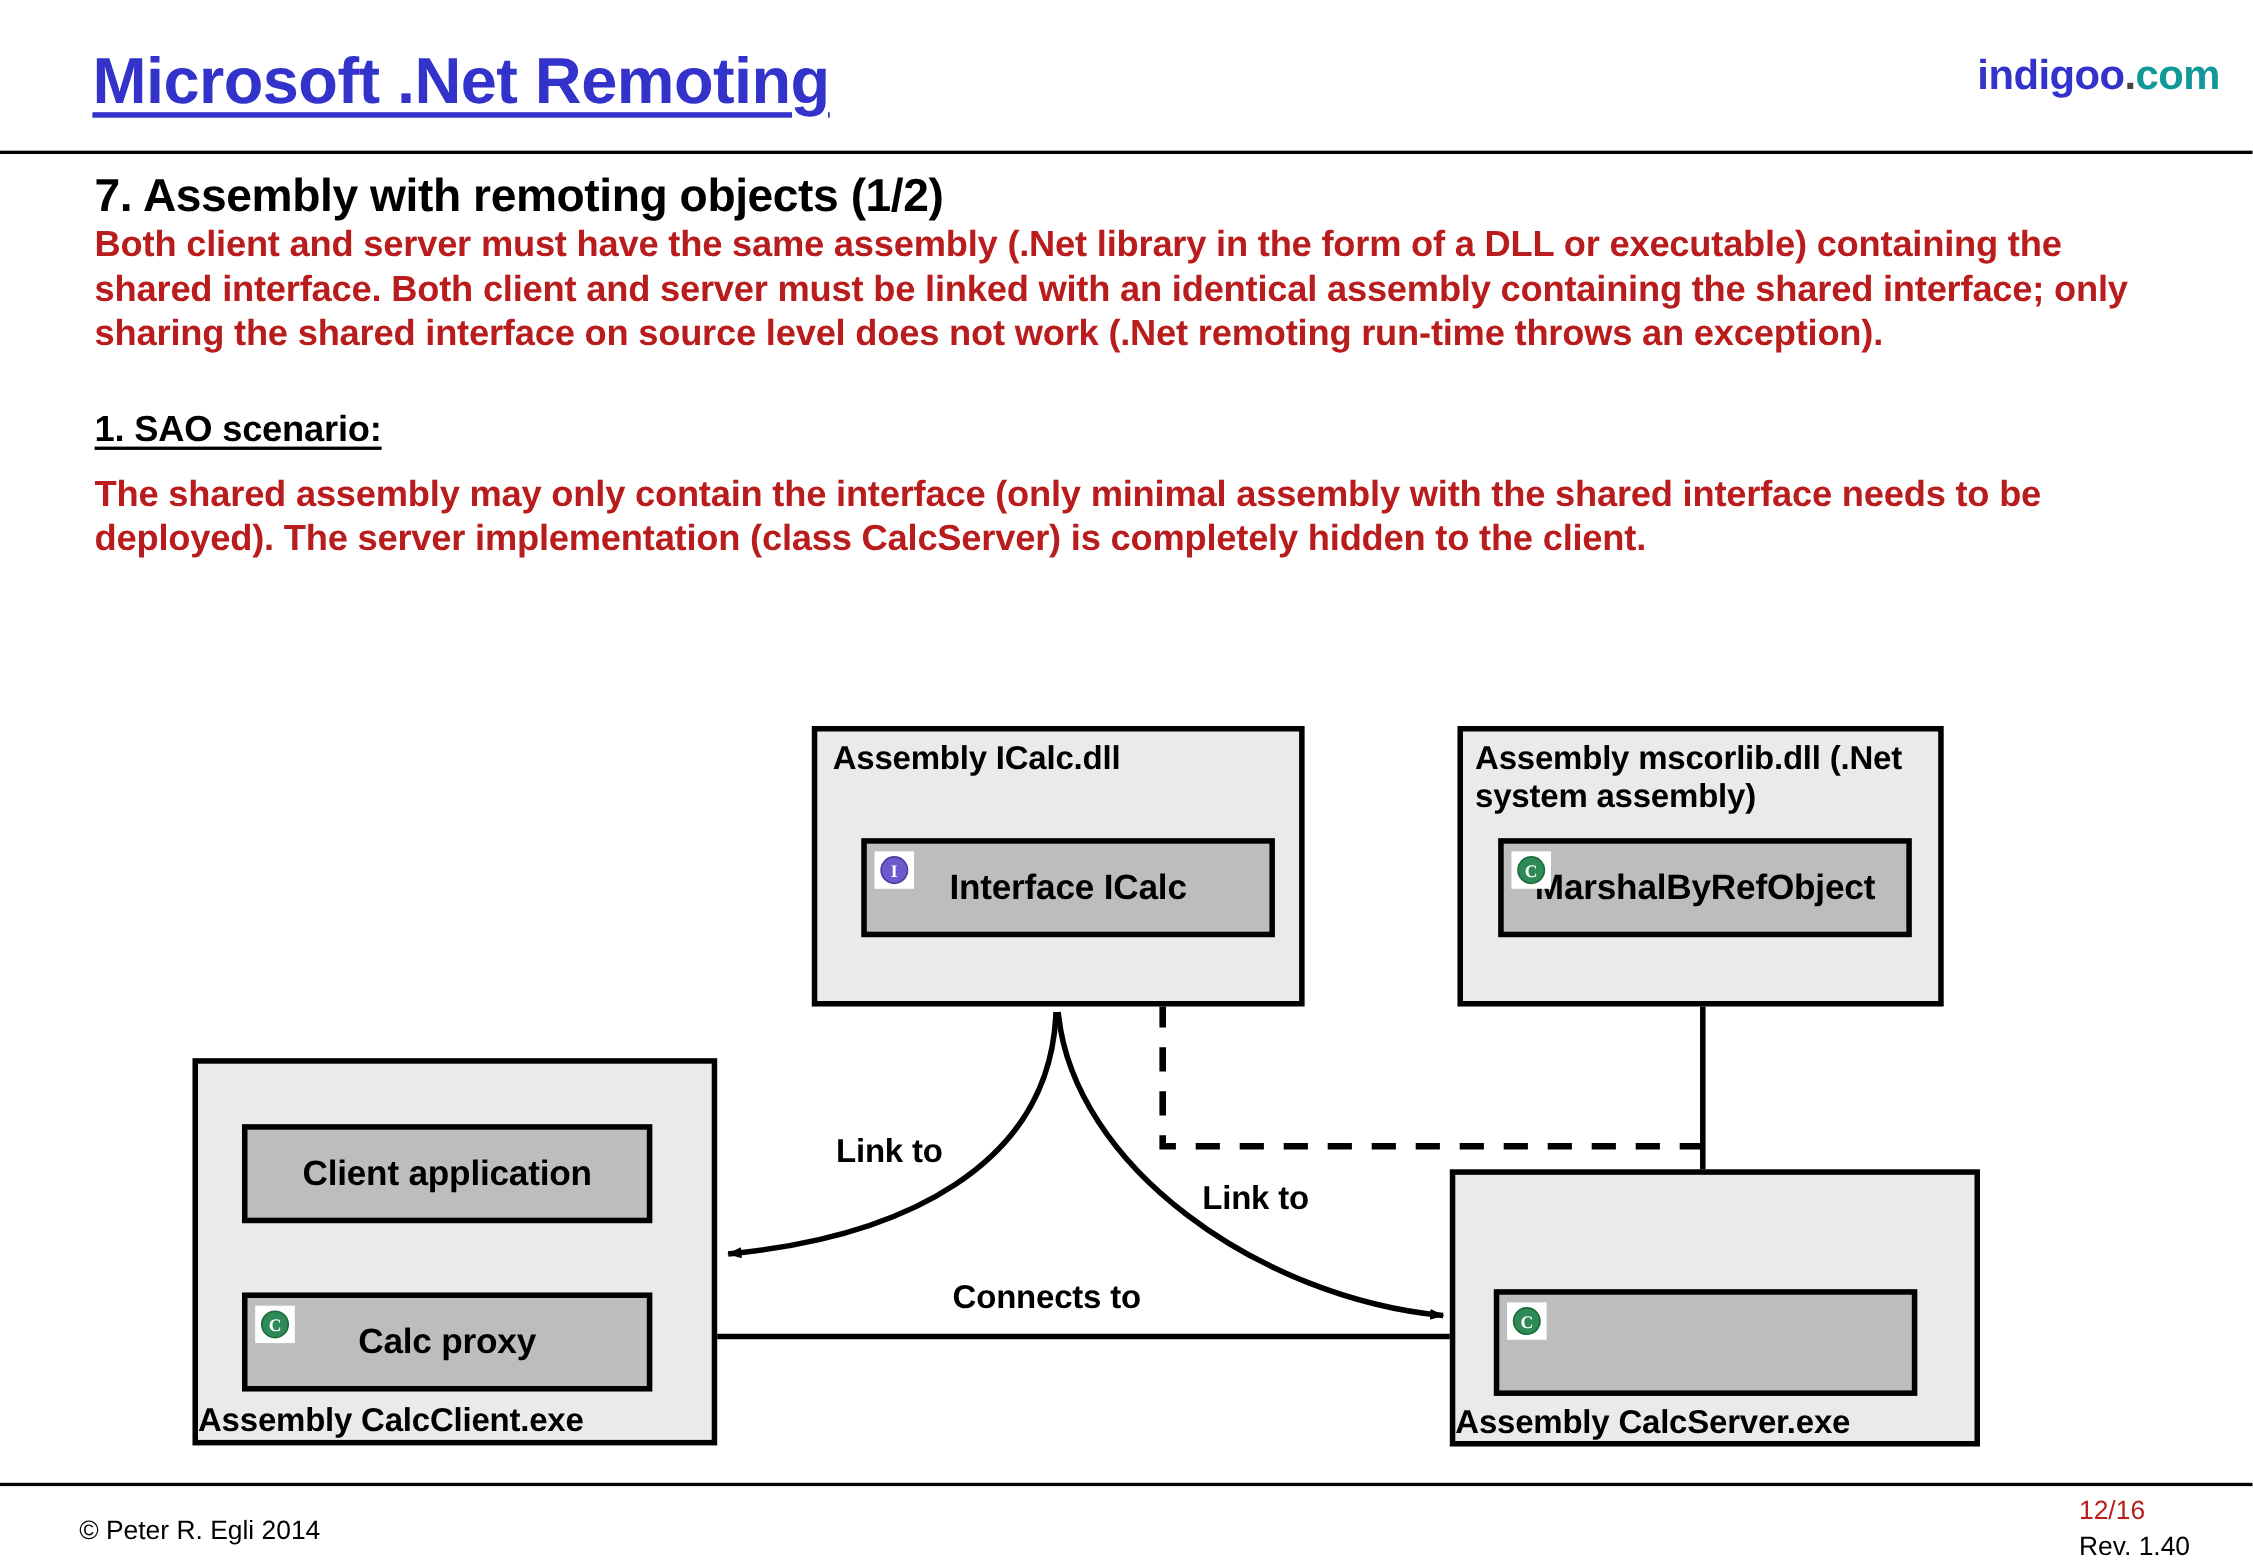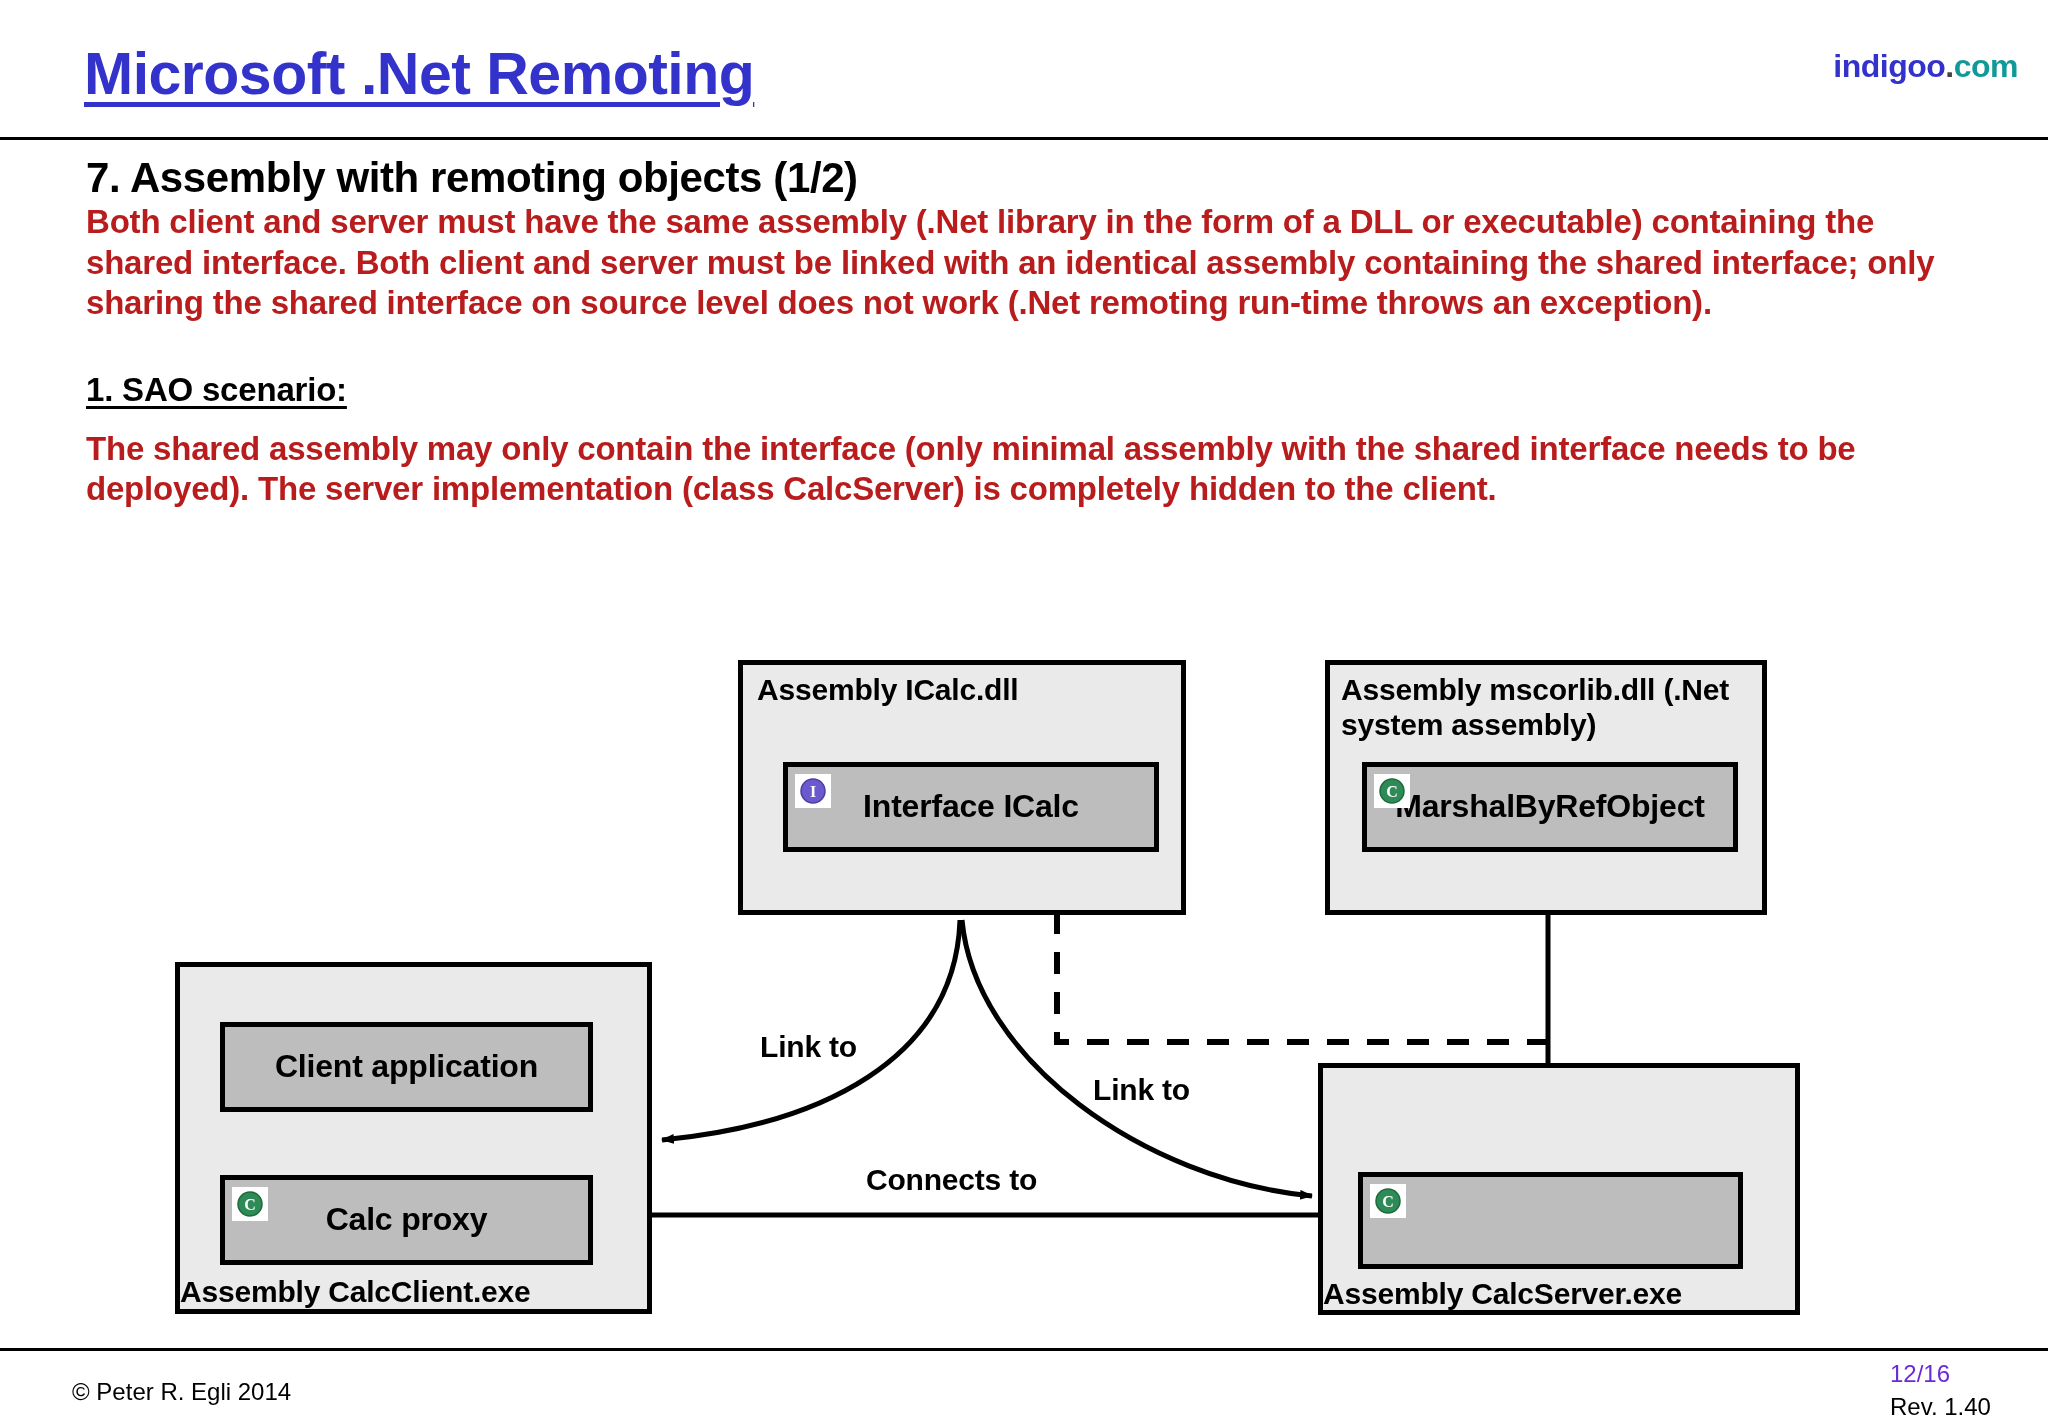--- a/index.html
+++ b/index.html
@@ -35,21 +35,21 @@
     text-decoration: underline;
     text-decoration-thickness: 5px;
     text-underline-offset: 8px;
     letter-spacing: -0.5px;
     white-space: nowrap;
   }
   #brand-logo {
     position: absolute;
     right: 30px;
     top: 48px;
-    font-size: 32px;
+    font-size: 38px;
     font-weight: bold;
     letter-spacing: -0.5px;
     white-space: nowrap;
   }
   .brand-name { color: #3333CC; }
   .brand-dot  { color: #444444; }
   .brand-tld  { color: #119999; }
   #header-rule {
     position: absolute;
     left: 0;
@@ -178,21 +178,21 @@
     top: 1378px;
     font-size: 24px;
     color: #000000;
     white-space: nowrap;
   }
   #footer-page {
     position: absolute;
     left: 1890px;
     top: 1360px;
     font-size: 24px;
-    color: #6d28d9;
+    color: #b91c1c;
     white-space: nowrap;
   }
   #footer-rev {
     position: absolute;
     left: 1890px;
     top: 1393px;
     font-size: 24px;
     color: #000000;
     white-space: nowrap;
   }

